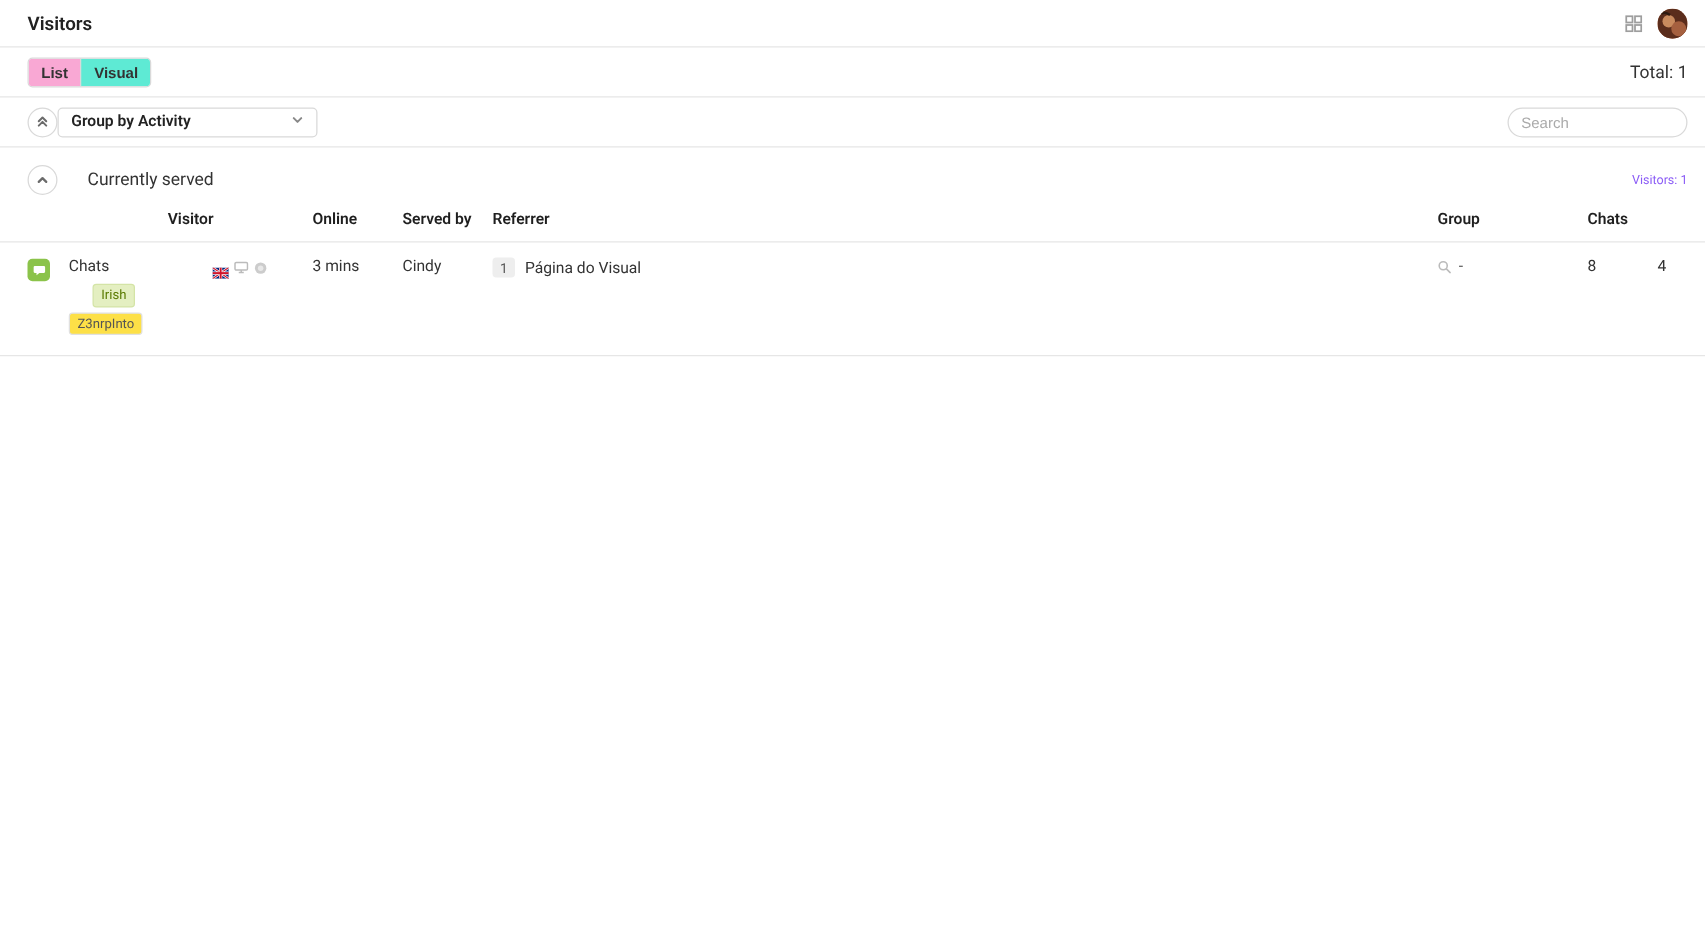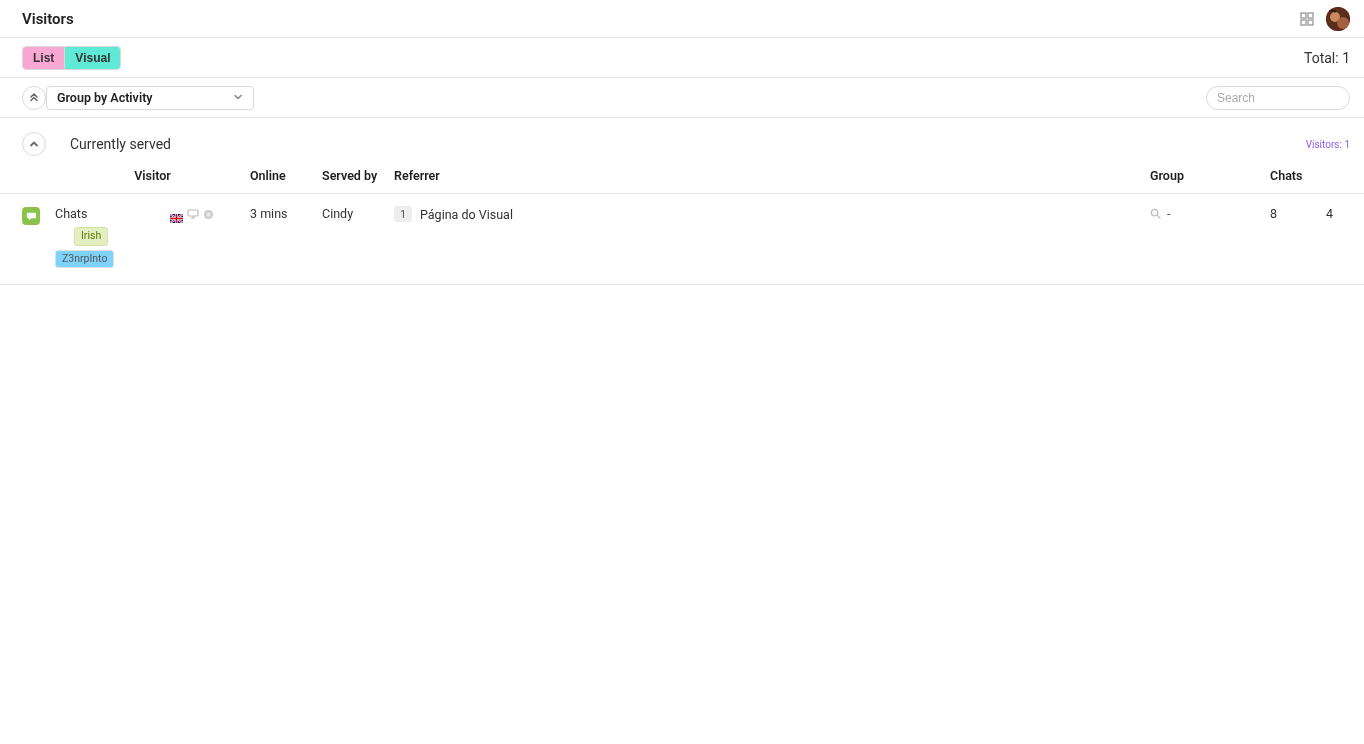--- a/index.html
+++ b/index.html
@@ -208,21 +208,21 @@
 
     .visitor-cell .name { margin-bottom: 6px; }
     .tags { display: flex; gap: 4px; flex-wrap: wrap; }
     .tag {
       font-size: 10.5px;
       padding: 2px 6px;
       border-radius: 3px;
       line-height: 1.2;
     }
     .tag.green { background: #e4efc1; color: #5a7a00; border: 1px solid #d4e4a6; margin-left: 19px; }
-    .tag.gray  { background: #7dd3fc; color: #555; border: 1px solid #e0e0e0; text-align: right; }
+    .tag.gray  { background: #fde047; color: #555; border: 1px solid #e0e0e0; text-align: right; }
 
     .vicons {
       display: flex;
       gap: 4px;
       align-items: center;
       margin-top: 2px;
       color: #bbb;
     }
     .flag-uk {
       width: 13px; height: 9px;

